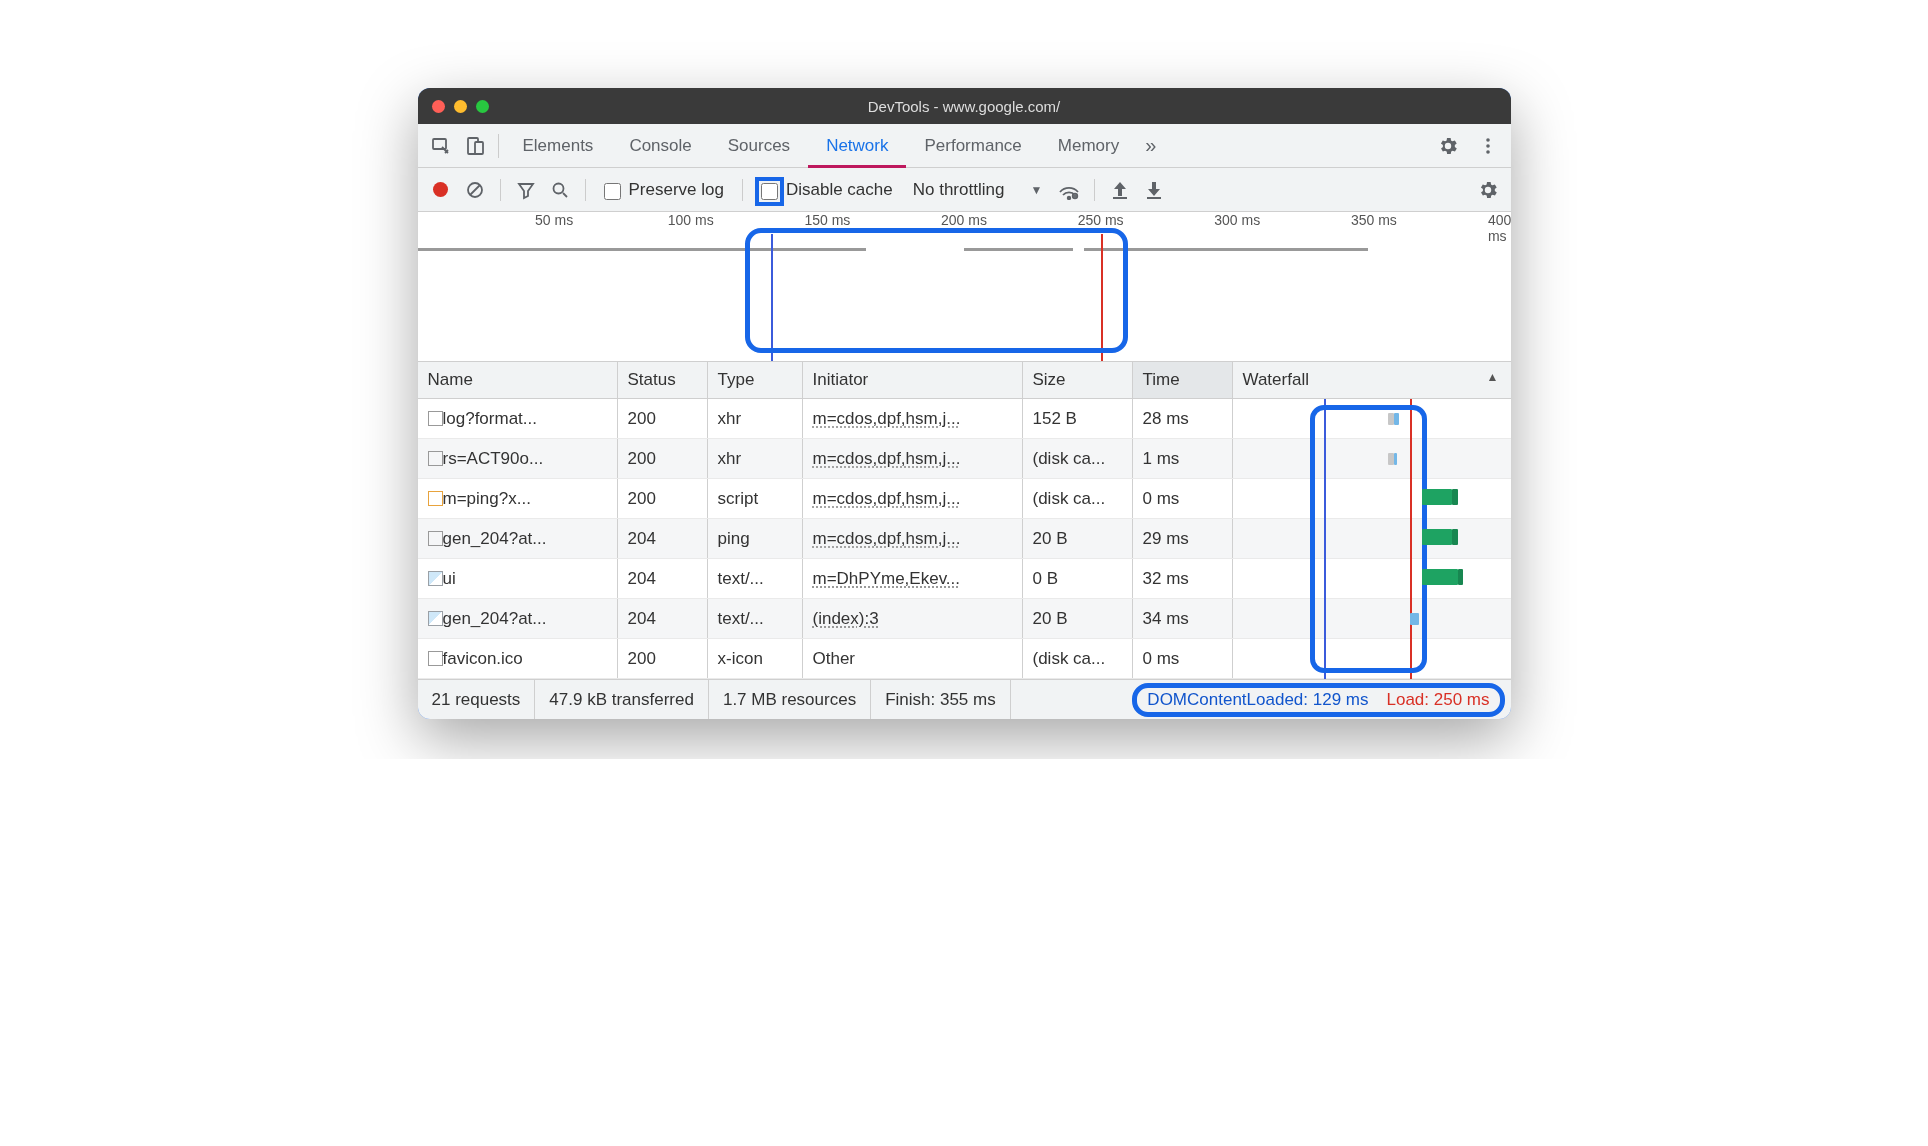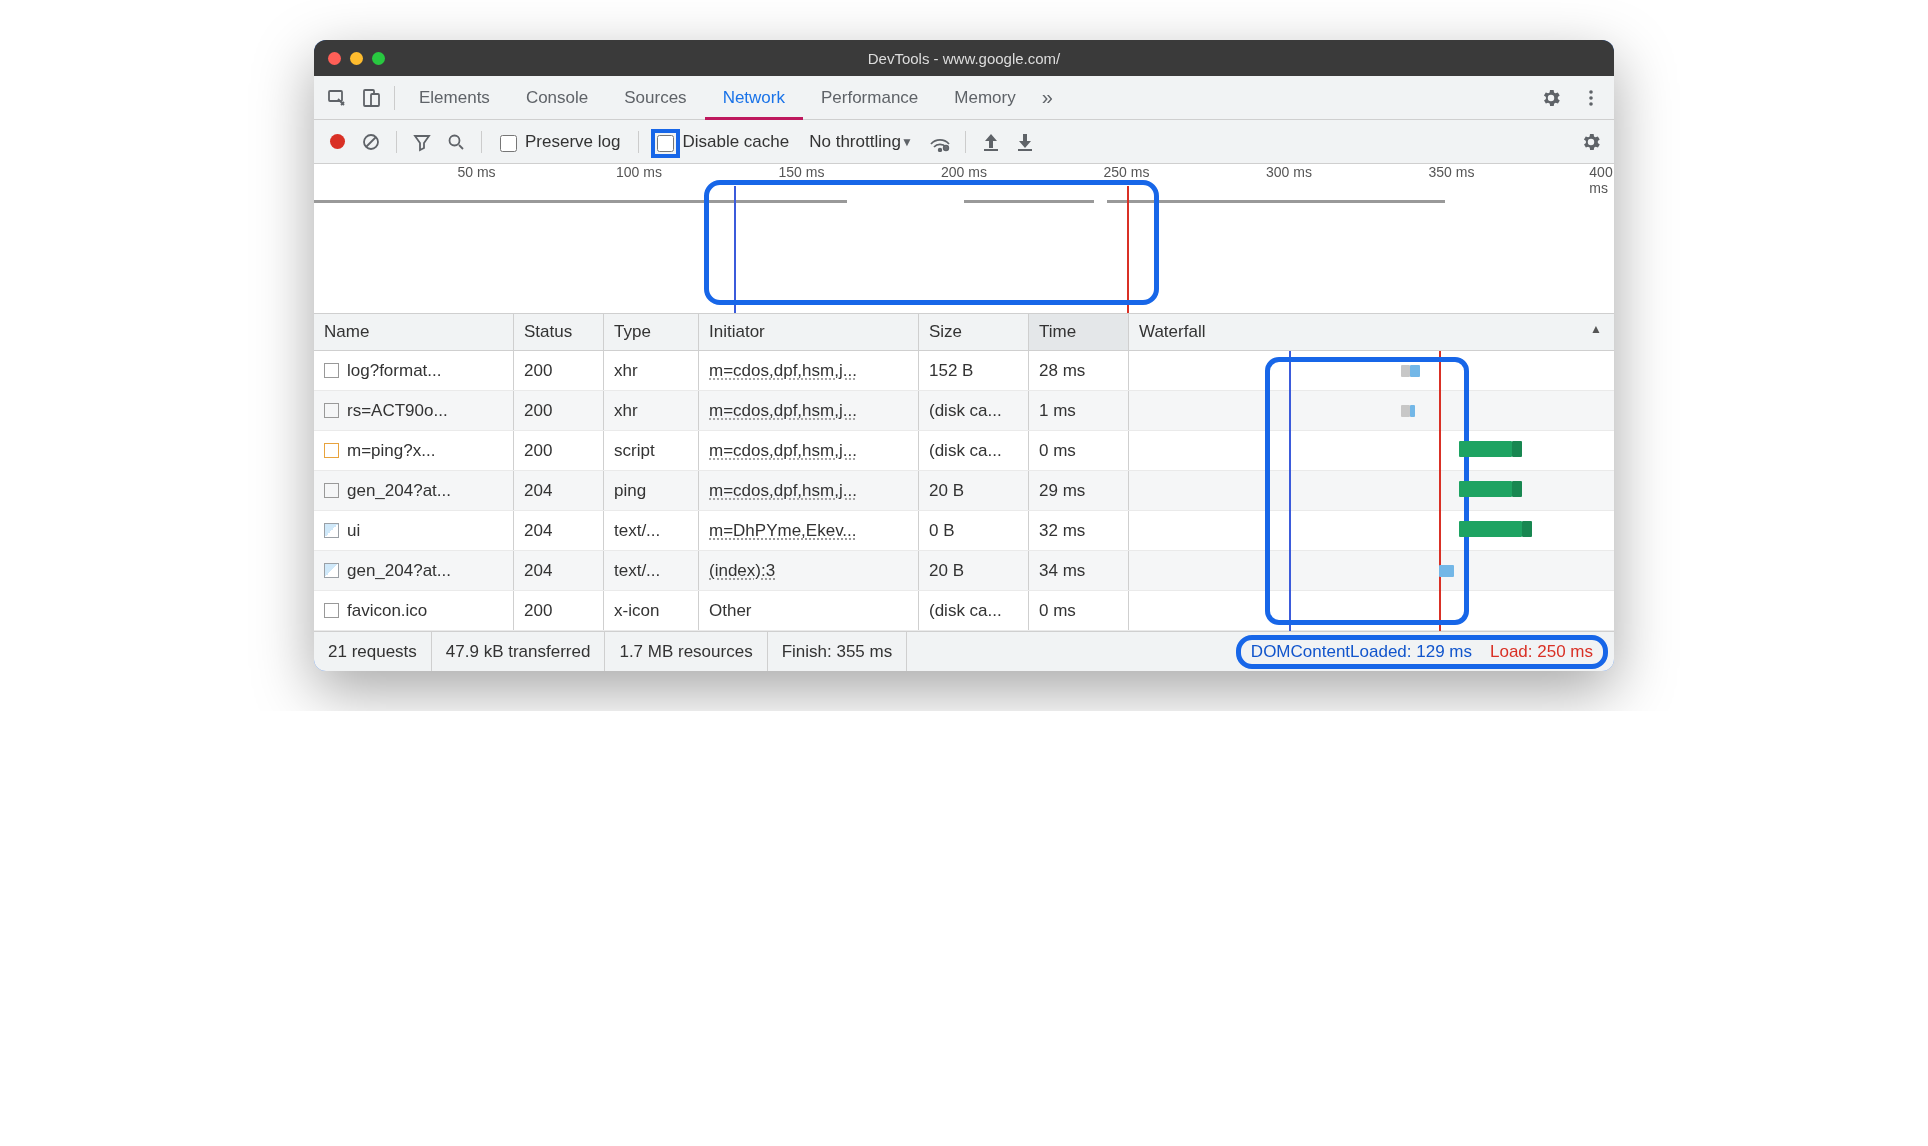--- a/index.html
+++ b/index.html
@@ -5,25 +5,26 @@
 * { box-sizing: border-box; margin: 0; padding: 0; }
 body {
   font-family: -apple-system, BlinkMacSystemFont, "Segoe UI", Arial, sans-serif;
   background: #fff;
   display: flex;
   justify-content: center;
   align-items: flex-start;
   padding: 40px;
 }
 .window {
-  width: 1300px;
+  width: 1093px;
   border-radius: 12px;
   overflow: hidden;
   box-shadow: 0 20px 60px rgba(0,0,0,0.35);
   background: #3b82f6;
+  margin-top: 48px;
 }
 .titlebar {
   background: #3a3a3a;
   height: 36px;
   display: flex;
   align-items: center;
   padding: 0 14px;
   position: relative;
 }
 .traffic { display: flex; gap: 9px; }
@@ -66,21 +67,21 @@
   width: 30px; height: 30px; display: flex; align-items: center; justify-content: center;
   color: #5f6368; cursor: pointer;
 }
 .record-dot { width: 15px; height: 15px; border-radius: 50%; background: #d93025; }
 .tbsep { width: 1px; height: 22px; background: #ccc; margin: 0 6px; }
 .chk { display: flex; align-items: flex-end; gap: 8px; font-size: 17px; color: #333; padding: 0 8px; cursor: pointer; }
 .chk input { width: 17px; height: 17px; }
 .chk.highlight input {
   outline: 4px solid #1766e8; outline-offset: 2px; border-radius: 2px;
 }
-.throttle { display: flex; align-items: center; gap: 0; font-size: 17px; color: #333; padding: 0 8px; cursor: pointer; }
+.throttle { display: flex; align-items: center; gap: 26px; font-size: 17px; color: #333; padding: 0 8px; cursor: pointer; }
 .throttle .chev { color: #5f6368; font-size: 12px; }
 .toolbar .right { margin-left: auto; }
 
 .overview {
   position: relative; height: 150px; border-bottom: 1px solid #cfcfcf;
   background: #fff;
 }
 .ticks {
   position: absolute; top: 0; left: 0; right: 0;
   height: 20px; font-size: 14px; color: #555;
@@ -113,21 +114,21 @@
 .col-type { width: 95px; }
 .col-initiator { width: 220px; }
 .col-size { width: 110px; text-align: right; }
 .col-time { width: 100px; text-align: right; }
 .col-waterfall { flex: 1; border-right: none; position: relative; }
 .th.col-time { background: #e4e7e9; }
 .sort-tri { position: absolute; right: 12px; font-size: 12px; color: #555; }
 .row { display: flex; border-bottom: 1px solid #eaeaea; font-size: 17px; color: #333; height: 40px; align-items: stretch; background:#fff; }
 .row:nth-child(odd) { background: #f5f6f7; }
 .td { display: flex; align-items: center; }
-.td.col-name { gap: 8px; }
+.td.col-name { }
 .fileicon { width: 15px; height: 15px; border: 1.5px solid #999; display: inline-block; flex: none; }
 .fileicon.js { border-color: #e8a33d; }
 .fileicon.img { border-color: #9aa0a6; background: linear-gradient(135deg,#cfe8f9 50%,#fff 50%); }
 .link { text-decoration: underline dotted #888; text-underline-offset: 3px; cursor: pointer; }
 
 .waterfall-area {
   position: absolute; top: 0; bottom: 0; left: 0; right: 0;
 }
 .wf-vblue { position: absolute; top: 0; bottom: 0; width: 2px; background: #3b5bdb; }
 .wf-vred  { position: absolute; top: 0; bottom: 0; width: 2px; background: #d93025; }

